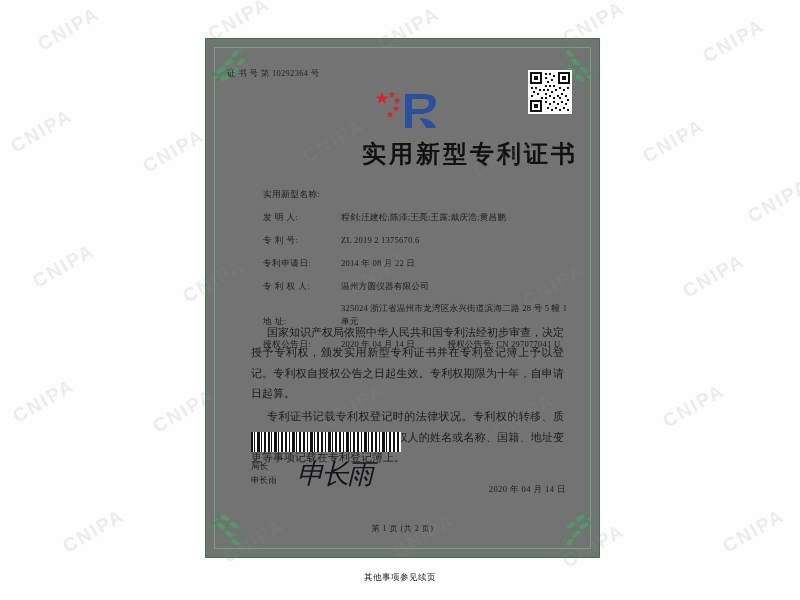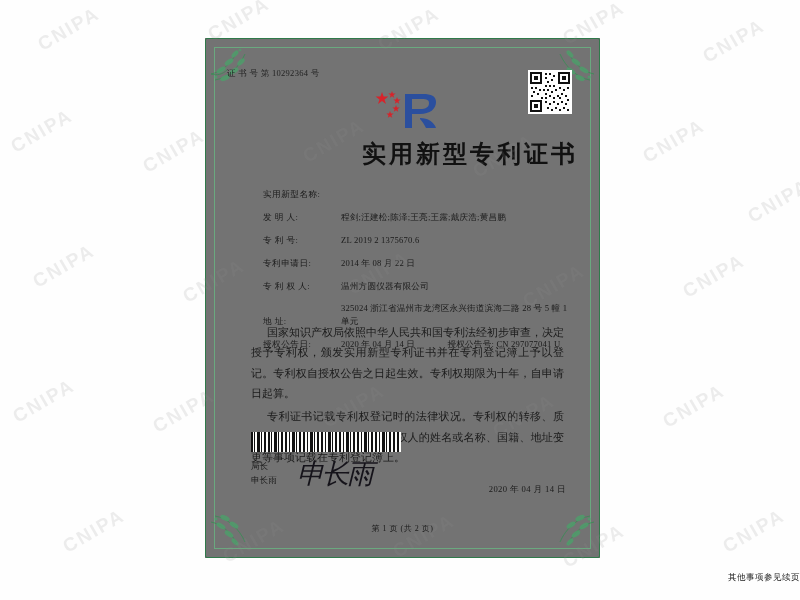--- a/index.html
+++ b/index.html
@@ -197,21 +197,21 @@
     text-align: center;
     font-size: 8px;
     color: #1a1a1a;
     letter-spacing: 0.5px;
   }
   .footnote {
     position: absolute;
     left: 0;
     right: 0;
     top: 572px;
-    text-align: right;
+    text-align: center;
     font-size: 8.5px;
     color: #222;
     letter-spacing: 0.5px;
     z-index: 3;
   }
 </style>
 </head>
 <body>
 
 <div class="page">

